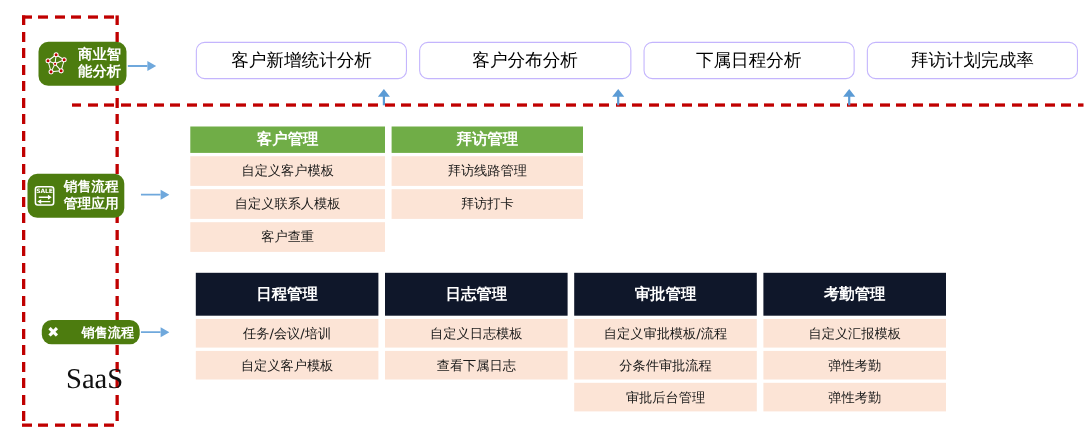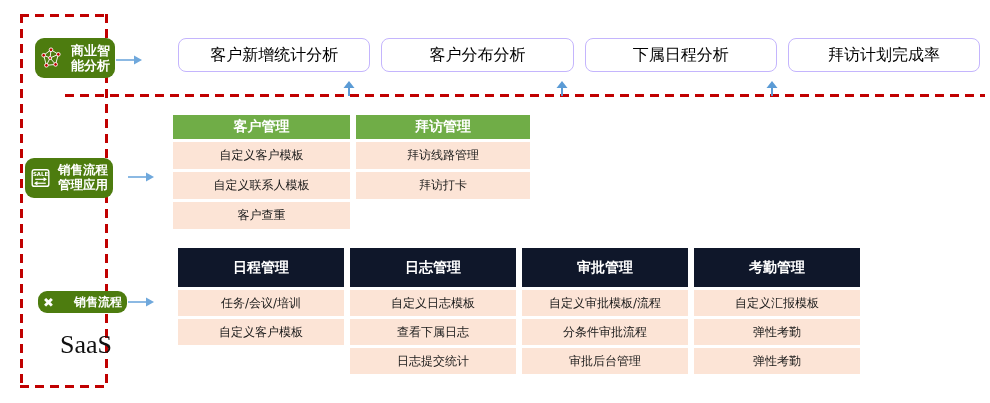--- a/index.html
+++ b/index.html
@@ -165,21 +165,20 @@
   <div class="mod-table approval-table">
     <div class="mod-col">
       <div class="mod-hdr hdr-blue">日程管理</div>
       <div class="mod-cell">任务/会议/培训</div>
       <div class="mod-cell">自定义客户模板</div>
     </div>
     <div class="mod-col">
       <div class="mod-hdr hdr-blue">日志管理</div>
       <div class="mod-cell">自定义日志模板</div>
       <div class="mod-cell">查看下属日志</div>
-      <div class="mod-cell">日志提交统计</div>
     </div>
     <div class="mod-col">
       <div class="mod-hdr hdr-blue">审批管理</div>
       <div class="mod-cell">自定义审批模板/流程</div>
       <div class="mod-cell">分条件审批流程</div>
       <div class="mod-cell">审批后台管理</div>
     </div>
     <div class="mod-col">
       <div class="mod-hdr hdr-blue">考勤管理</div>
       <div class="mod-cell">自定义汇报模板</div>

